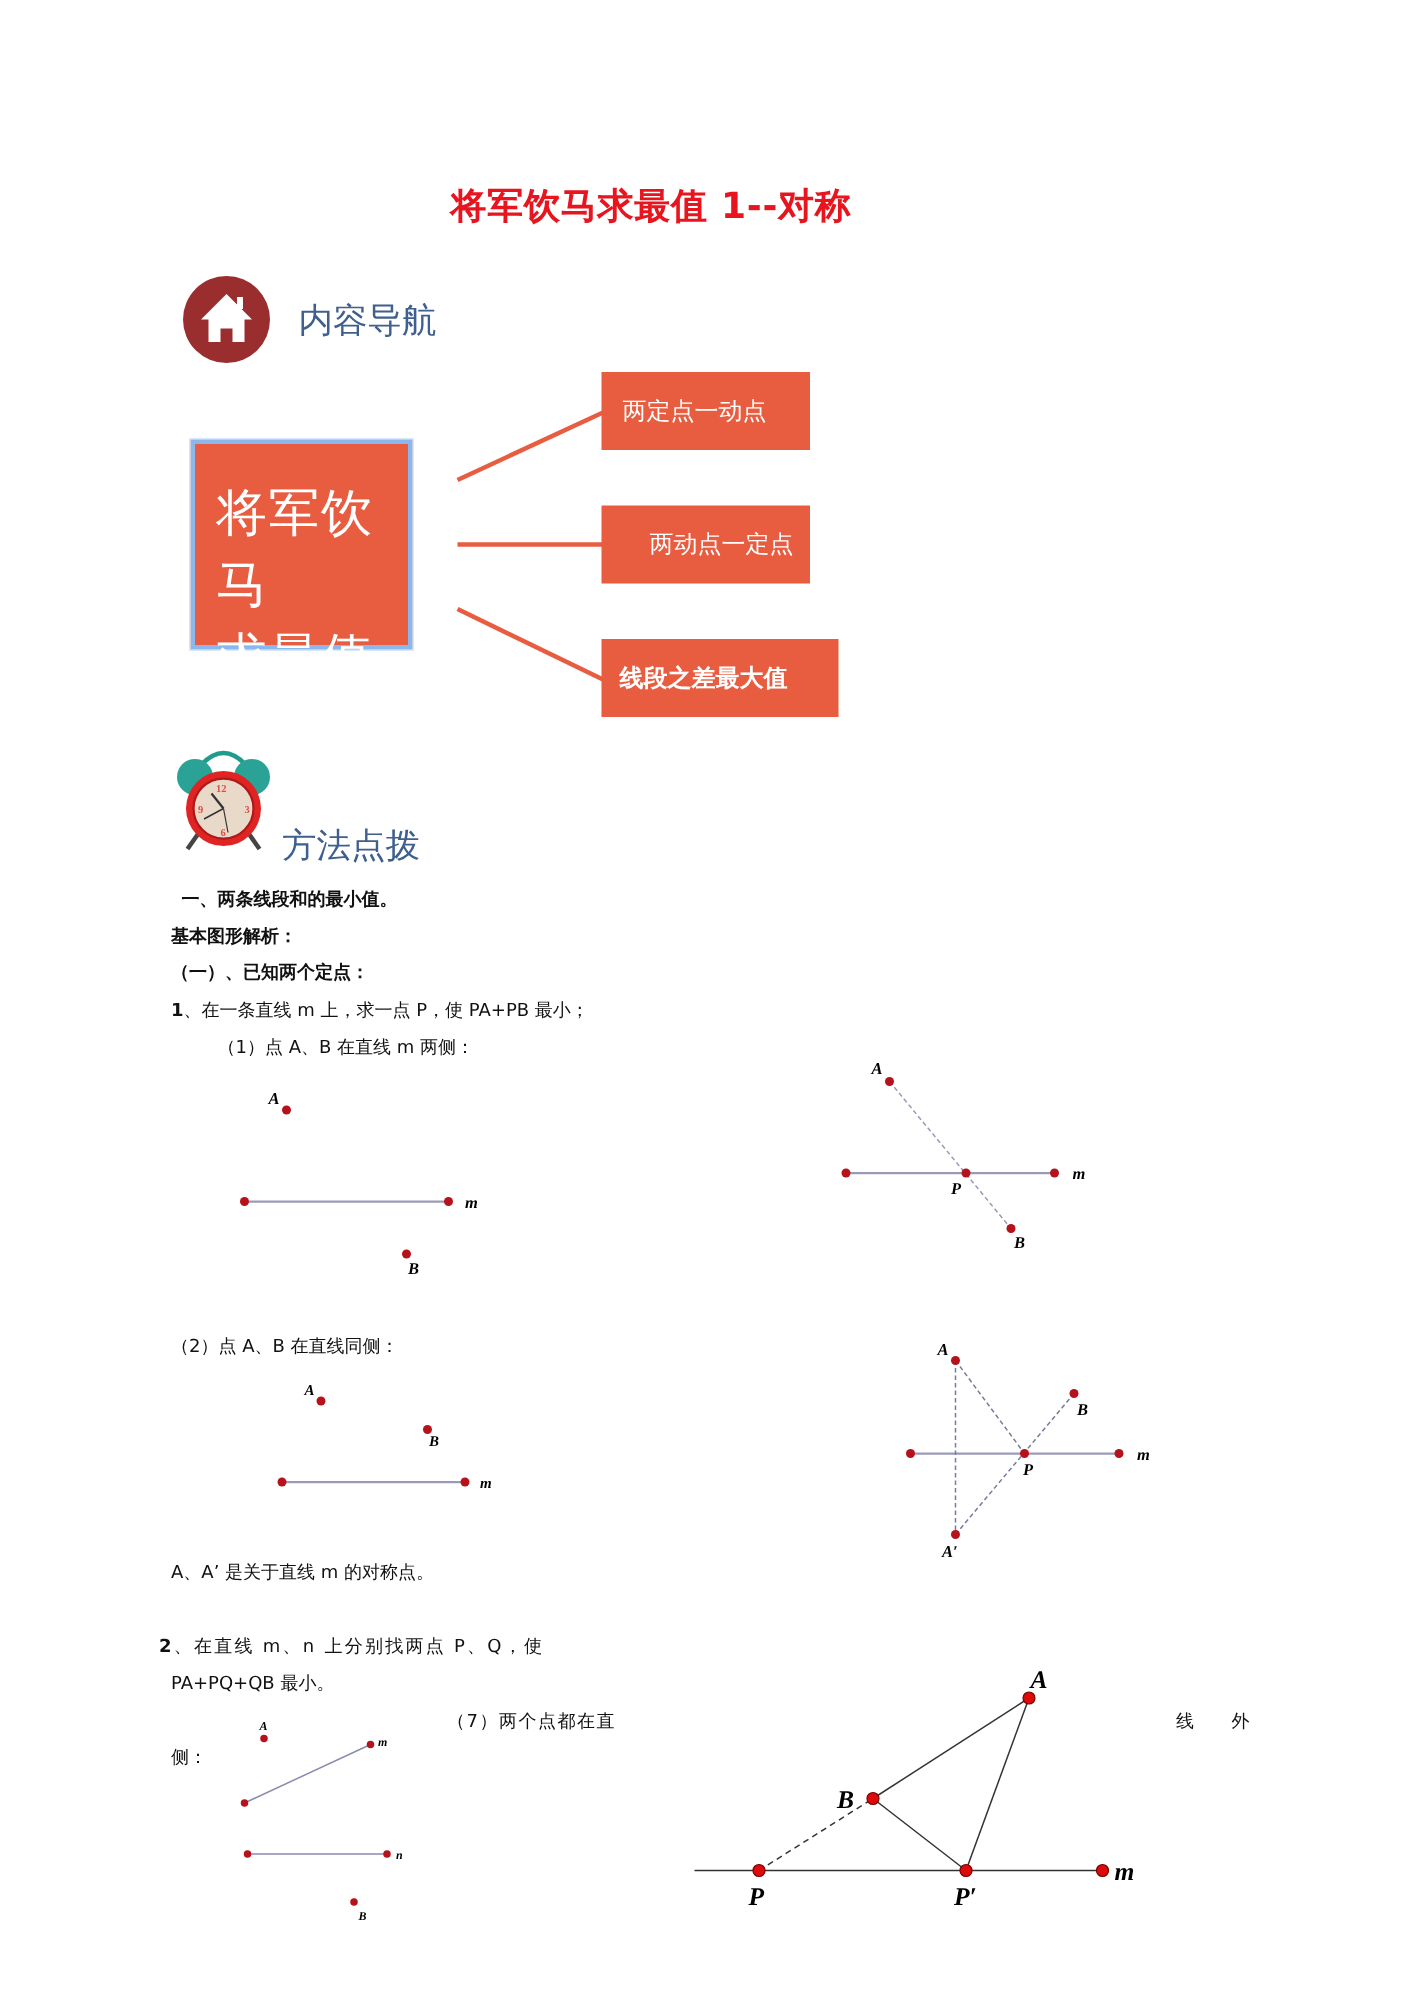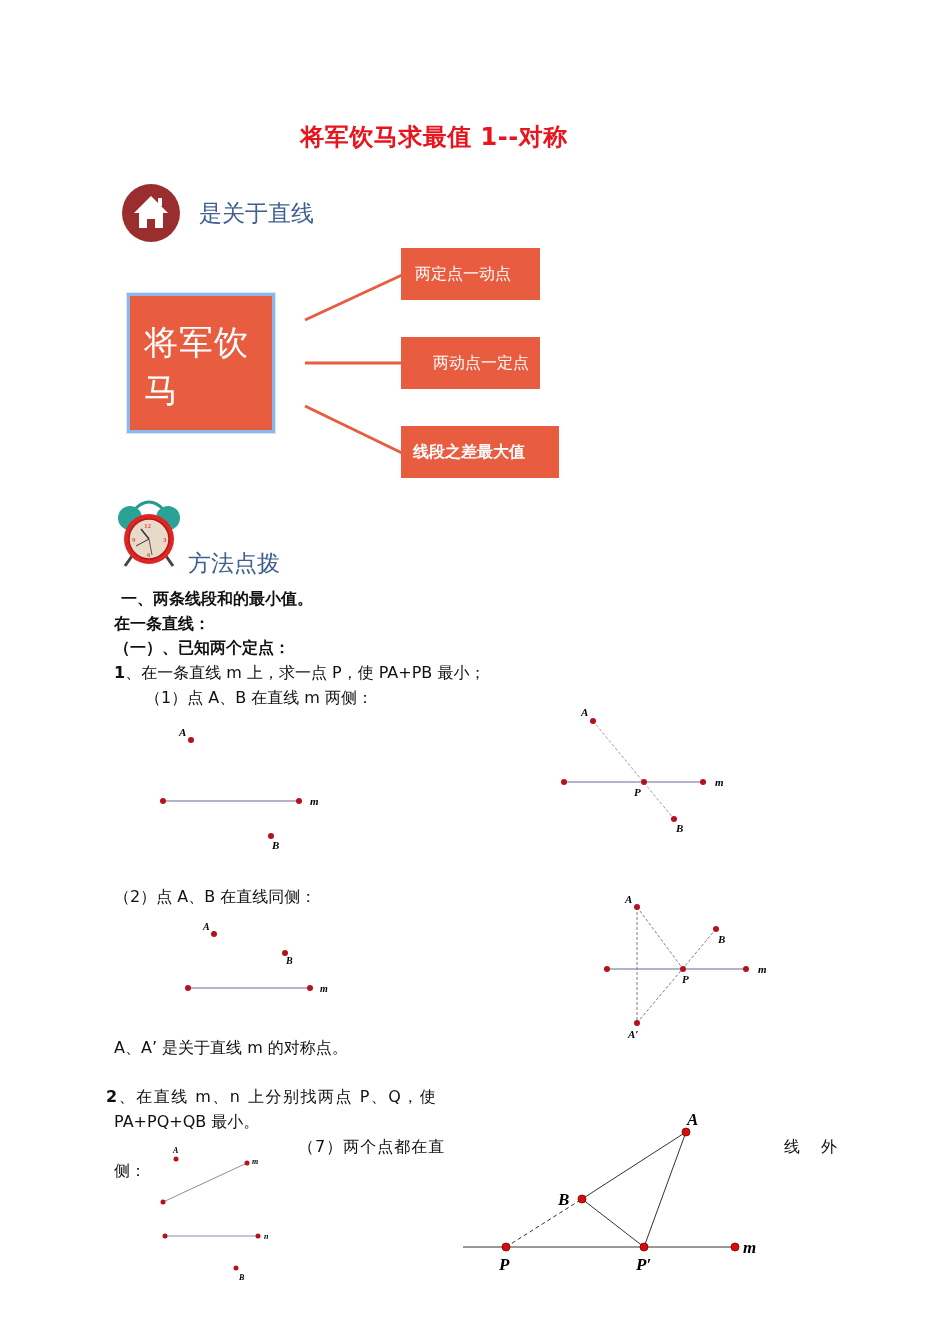--- a/index.html
+++ b/index.html
@@ -8,46 +8,47 @@
   .abs { position: absolute; }
   .title { left: 0; width: 868px; top: 121px; text-align: center; color: #e8141e;
            font-size: 24px; font-weight: bold; letter-spacing: 0.5px; }
   .sec-title { color: #3f5f8f; font-size: 23px; }
   .mm-root { left: 127px; top: 293px; width: 148px; height: 140px; background: #e85c40;
              border: 3px solid #8ab8ec; box-sizing: border-box; outline: 1px solid #d8e8fa; }
   .mm-root-text { position: absolute; left: 14px; top: 22px; color: #fff; font-size: 34px;
                   line-height: 48px; letter-spacing: 1px; }
   .mm-node { background: #e85c40; color: #fff; font-size: 16px; height: 52px; line-height: 52px;
              padding-left: 12px; box-sizing: border-box; }
-  .txt { font-size: 16px; line-height: 20px; color: #111; white-space: nowrap; }
+  .txt { font-size: 12px; line-height: 20px; color: #111; white-space: nowrap; }
   .bold { font-weight: bold; }
   svg text { font-family: "Liberation Serif", "DejaVu Serif", serif; font-style: italic; font-weight: bold; }
 </style>
 </head>
 <body>
 
 <div class="abs title">将军饮马求最值 1--对称</div>
 
 <div class="abs" style="left:122px;top:184px;width:58px;height:58px;">
   <svg width="58" height="58" viewBox="0 0 58 58">
     <circle cx="29" cy="29" r="29" fill="#9a2e2e"></circle>
     <polygon points="29,12 46,29 41,29 41,44 33,44 33,35 25,35 25,44 17,44 17,29 12,29" fill="#fff"></polygon>
     <rect x="36" y="14" width="4" height="8" fill="#fff"></rect>
   </svg>
 </div>
-<div class="abs sec-title" style="left:199px;top:198px;">是关于直线</div>
+<div class="abs sec-title" style="left:199px;top:198px;">内容导航</div>
 
 <svg class="abs" style="left:0;top:0;" width="950" height="500">
   <line x1="305" y1="320" x2="402" y2="275" stroke="#e85c40" stroke-width="3"></line>
   <line x1="305" y1="363" x2="402" y2="363" stroke="#e85c40" stroke-width="3"></line>
   <line x1="305" y1="406" x2="402" y2="453" stroke="#e85c40" stroke-width="3"></line>
 </svg>
 <div class="abs mm-root">
   <div class="mm-root-text">
     <div>将军饮马</div>
+    <div>求最值</div>
   </div>
 </div>
 <div class="abs mm-node" style="left:401px;top:248px;width:139px;padding-left:14px;">两定点一动点</div>
 <div class="abs mm-node" style="left:401px;top:337px;width:139px;padding-left:32px;">两动点一定点</div>
 <div class="abs mm-node" style="left:401px;top:426px;width:158px;font-weight:bold;">线段之差最大值</div>
 
 <div class="abs" style="left:116px;top:496px;width:66px;height:74px;">
   <svg width="66" height="74" viewBox="0 0 66 74">
     <path d="M18 14 Q33 -2 48 14" fill="none" stroke="#1f9b8f" stroke-width="3"></path>
     <circle cx="14" cy="22" r="12" fill="#2aa396"></circle>
@@ -61,21 +62,21 @@
     <text x="31" y="61" font-size="7" fill="#e0504a" style="font-style:normal">6</text>
     <text x="16" y="46" font-size="7" fill="#e0504a" style="font-style:normal">9</text>
     <line x1="33" y1="43" x2="25" y2="33" stroke="#333" stroke-width="1.5"></line>
     <line x1="33" y1="43" x2="20" y2="50" stroke="#333" stroke-width="1"></line>
     <line x1="33" y1="43" x2="36" y2="59" stroke="#333" stroke-width="0.8"></line>
   </svg>
 </div>
 <div class="abs sec-title" style="left:188px;top:548px;">方法点拨</div>
 
 <div class="abs txt bold" style="left:121px;top:589px;">一、两条线段和的最小值。</div>
-<div class="abs txt bold" style="left:114px;top:614px;">在一条直线：</div>
+<div class="abs txt bold" style="left:114px;top:614px;">基本图形解析：</div>
 <div class="abs txt bold" style="left:114px;top:638px;">（一）、已知两个定点：</div>
 <div class="abs txt" style="left:114px;top:663px;">
   <span class="bold">1</span><span>、在一条直线 m 上，求一点 P，使 PA+PB 最小；</span>
 </div>
 <div class="abs txt" style="left:114px;top:688px;margin-left:31px;">（1）点 A、B 在直线 m 两侧：</div>
 
 <svg class="abs" style="left:150px;top:715px;" width="200" height="145">
   <line x1="13" y1="86" x2="149" y2="86" stroke="#9a9ab8" stroke-width="1.5"></line>
   <circle cx="41" cy="25" r="3" fill="#b5121b"></circle>
   <circle cx="13" cy="86" r="3" fill="#b5121b"></circle>

